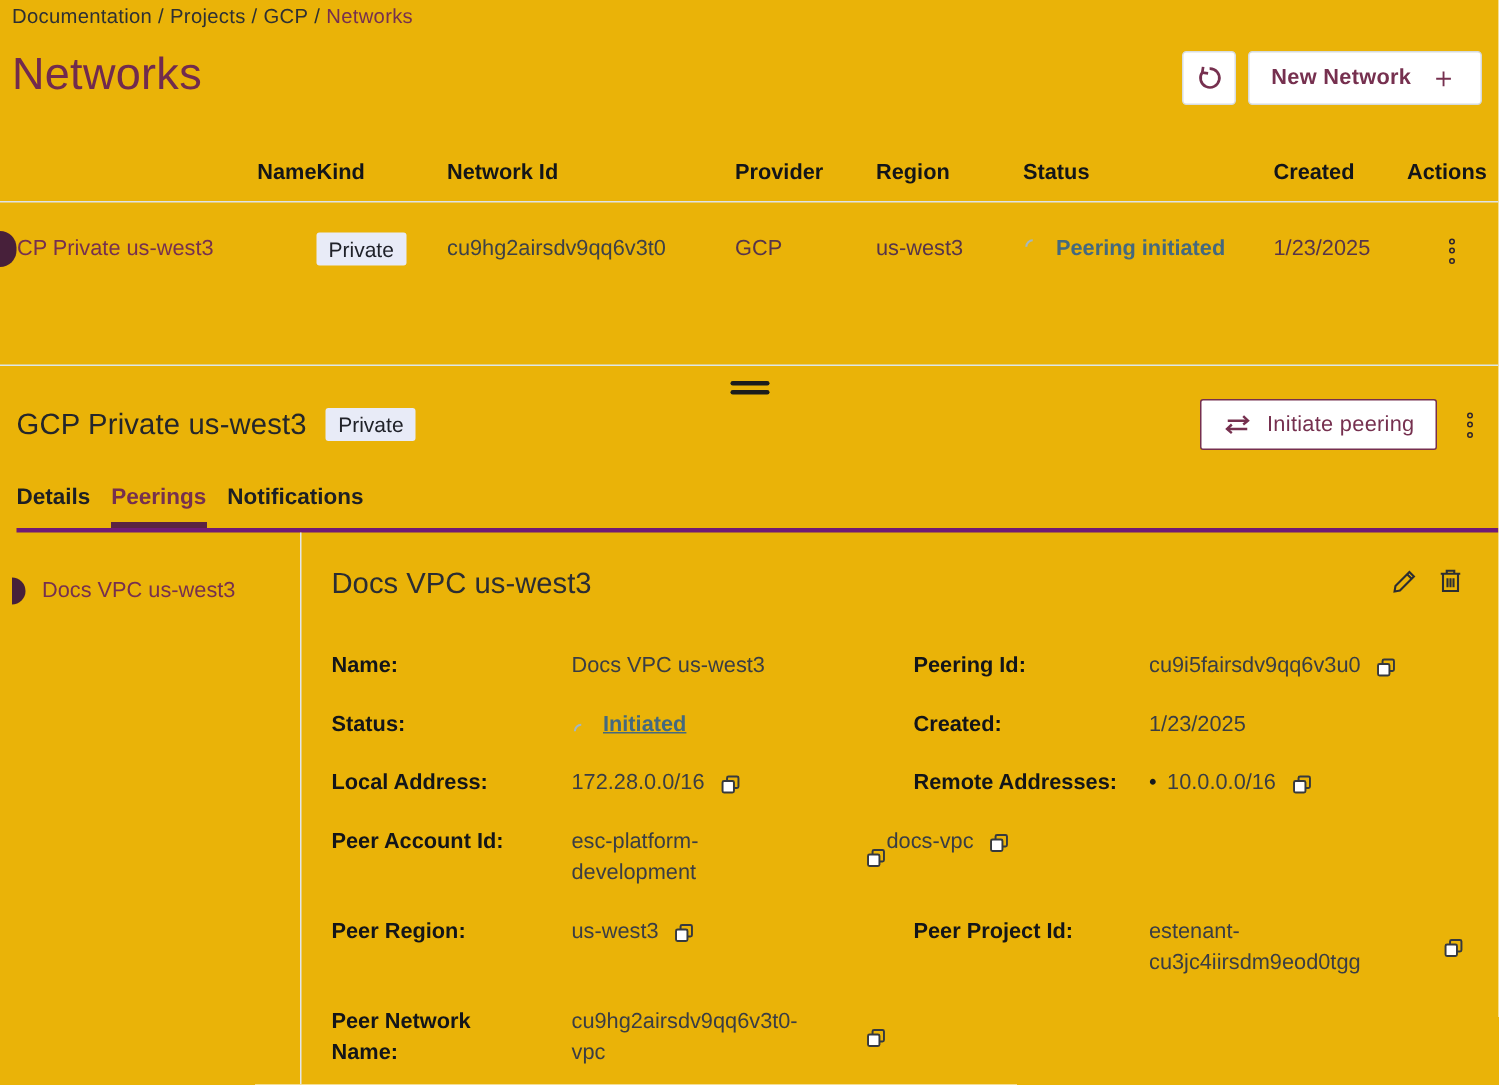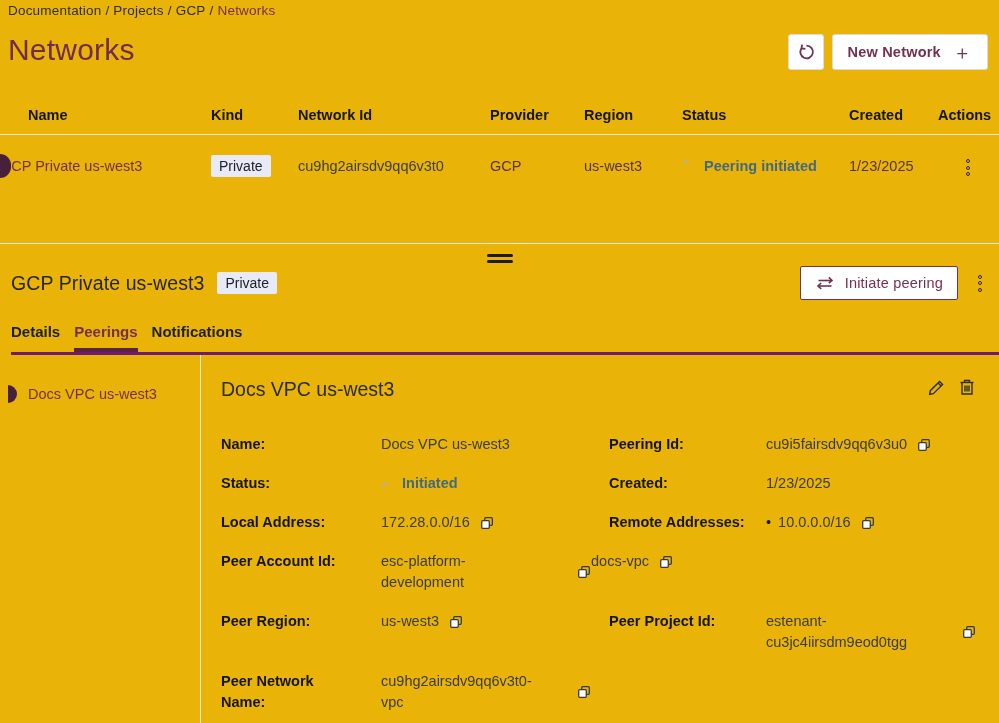--- a/index.html
+++ b/index.html
@@ -17,21 +17,21 @@
   .page-title { position:absolute; top:33px; left:8px; font-size:30px; font-weight:400; color:#712b4e; letter-spacing:.2px; }
   .header-actions { position:absolute; top:34px; right:11px; display:flex; gap:8px; align-items:center; }
   .icon-btn { width:36px; height:36px; border:1px solid #d9dee2; border-radius:3px; background:#fff; display:flex; align-items:center; justify-content:center; cursor:pointer; }
   .btn-outline-gray { height:36px; border:1px solid #d6dbde; border-radius:3px; background:#fff; display:flex; align-items:center; gap:12px; padding:0 15px; font-size:14.5px; font-weight:600; color:#76304f; cursor:pointer; letter-spacing:.2px; }
   .plus { font-size:19px; font-weight:400; line-height:1; color:#76304f; }
 
   
   .nettable { position:absolute; top:96px; left:0; right:0; }
   .trow { display:grid; grid-template-columns:211px 87px 192px 94px 98px 167px 89px 1fr; align-items:center; }
   .thead { height:39px; border-bottom:1px solid #dfe3e6; font-weight:700; font-size:14.5px; color:#131519; }
-  .thead > div:first-child { padding-left:28px; }
+  .thead > div:first-child { padding-left:28px;text-align:right; }
   .tbody-row { height:62px; position:relative; font-size:14.5px; }
   .tbody-row > div:first-child { padding-left:28px; }
   .dshape { position:absolute; left:0; top:19px; width:11px; height:24px; background:#47203a; border-radius:0 12px 12px 0; }
   .cell-name { color:#76304f; cursor:pointer; }
   .badge { display:inline-block; background:#e8ebf7; color:#202229; font-size:14px; padding:3px 8px; border-radius:2px; }
   .cell-id { color:#3e4147; }
   .cell-plum { color:#57344a; }
   .status-wrap { display:flex; gap:9px; color:#44697f; font-weight:700; }
   .kebab { display:inline-flex; flex-direction:column; gap:2.5px; align-items:center; cursor:pointer; padding:6px; margin-left:22px; }
   .kebab .dot { width:4px; height:4px; border:1.4px solid #2e2430; border-radius:50%; }
@@ -68,21 +68,21 @@
   .fields { margin-top:33px; }
   .frow { display:flex; align-items:flex-start; margin-bottom:18px; font-size:14.5px; line-height:21px; }
   .flabel { width:160px; font-weight:700; color:#131519; padding-right:10px; }
   .flabel.narrow span { display:inline-block; max-width:108px; }
   .fvalue { width:210px; display:flex; align-items:center; gap:10px; color:#3a3d44; }
   .fvalue.wrap { align-items:center; }
   .fvalue.wrap .val-text { width:163px; }
   .fvalue.wrap .copy-ic { margin-left:auto; }
   .frlabel { width:157px; margin-left:18px; font-weight:700; color:#131519; padding-right:10px; }
   .bullet { color:#17191d; margin-right:-3px; }
-  .status-val { display:flex; align-items:flex-end; gap:8px; color:#44697f; font-weight:700; }
+  .status-val { display:flex; align-items:flex-end; gap:8px; color:#44697f; font-weight:700;text-decoration:underline; }
   .copy-ic { cursor:pointer; display:inline-flex; flex:none; }
 
   svg { display:block; }
 </style>
 </head>
 <body>
 
 <div class="page">
 
   <nav class="breadcrumb">

